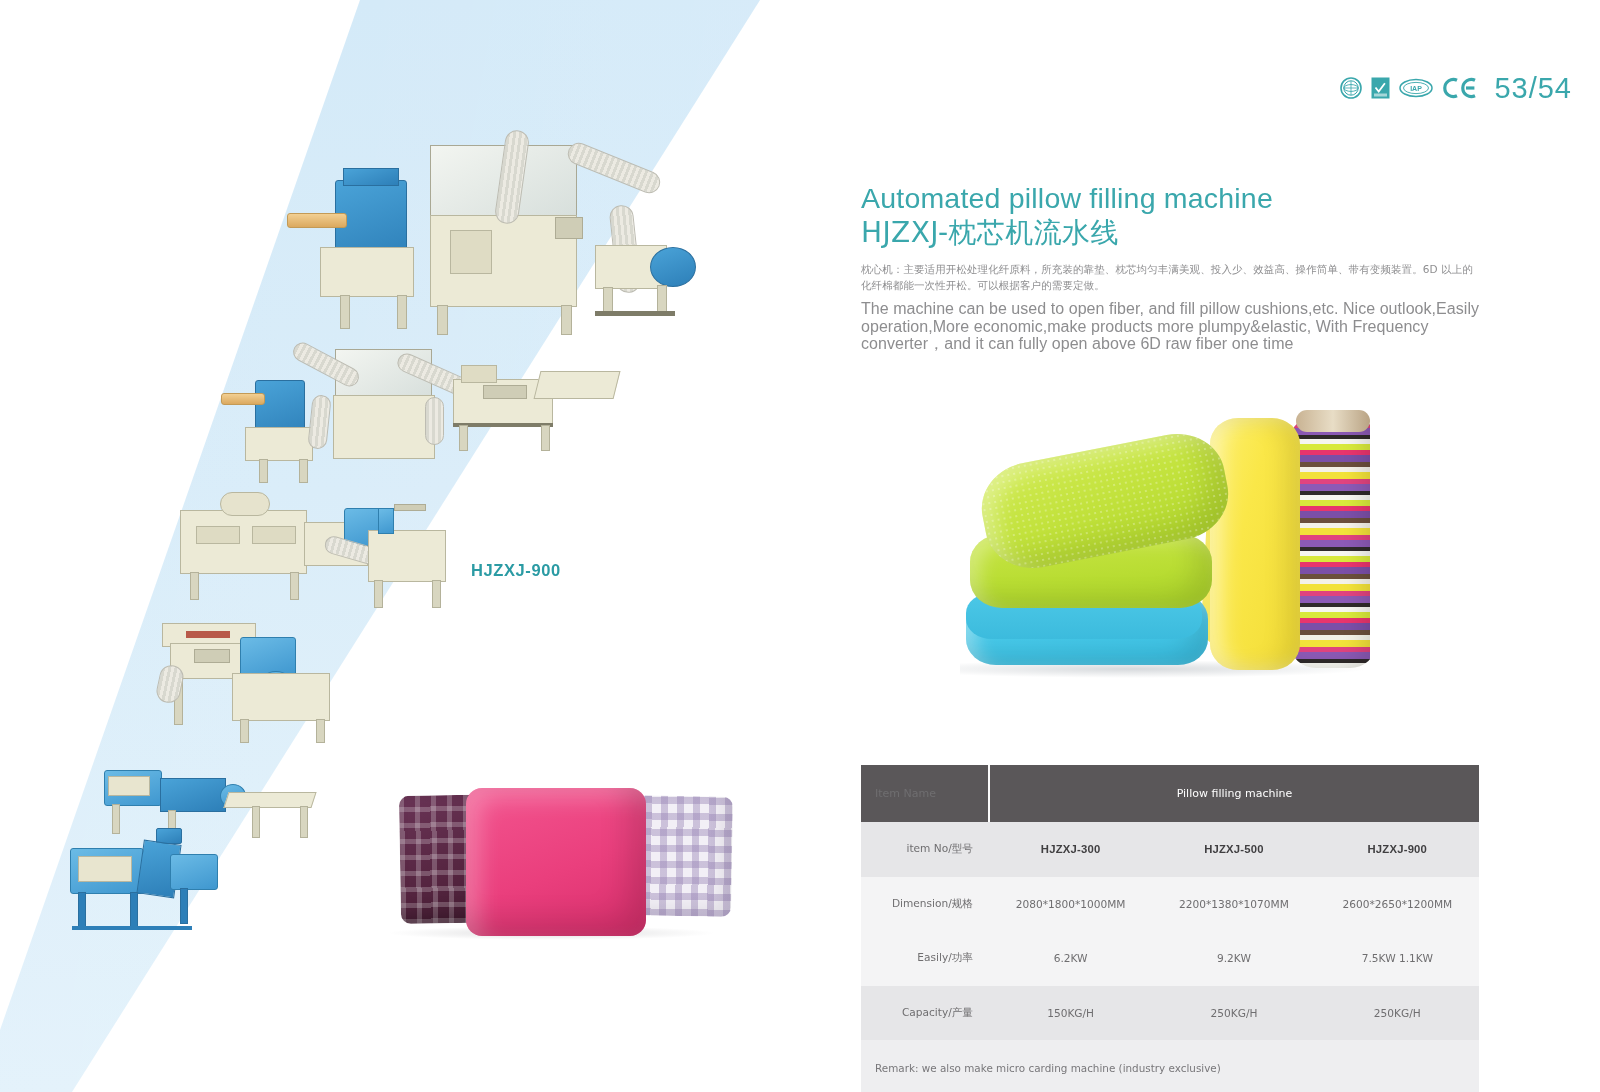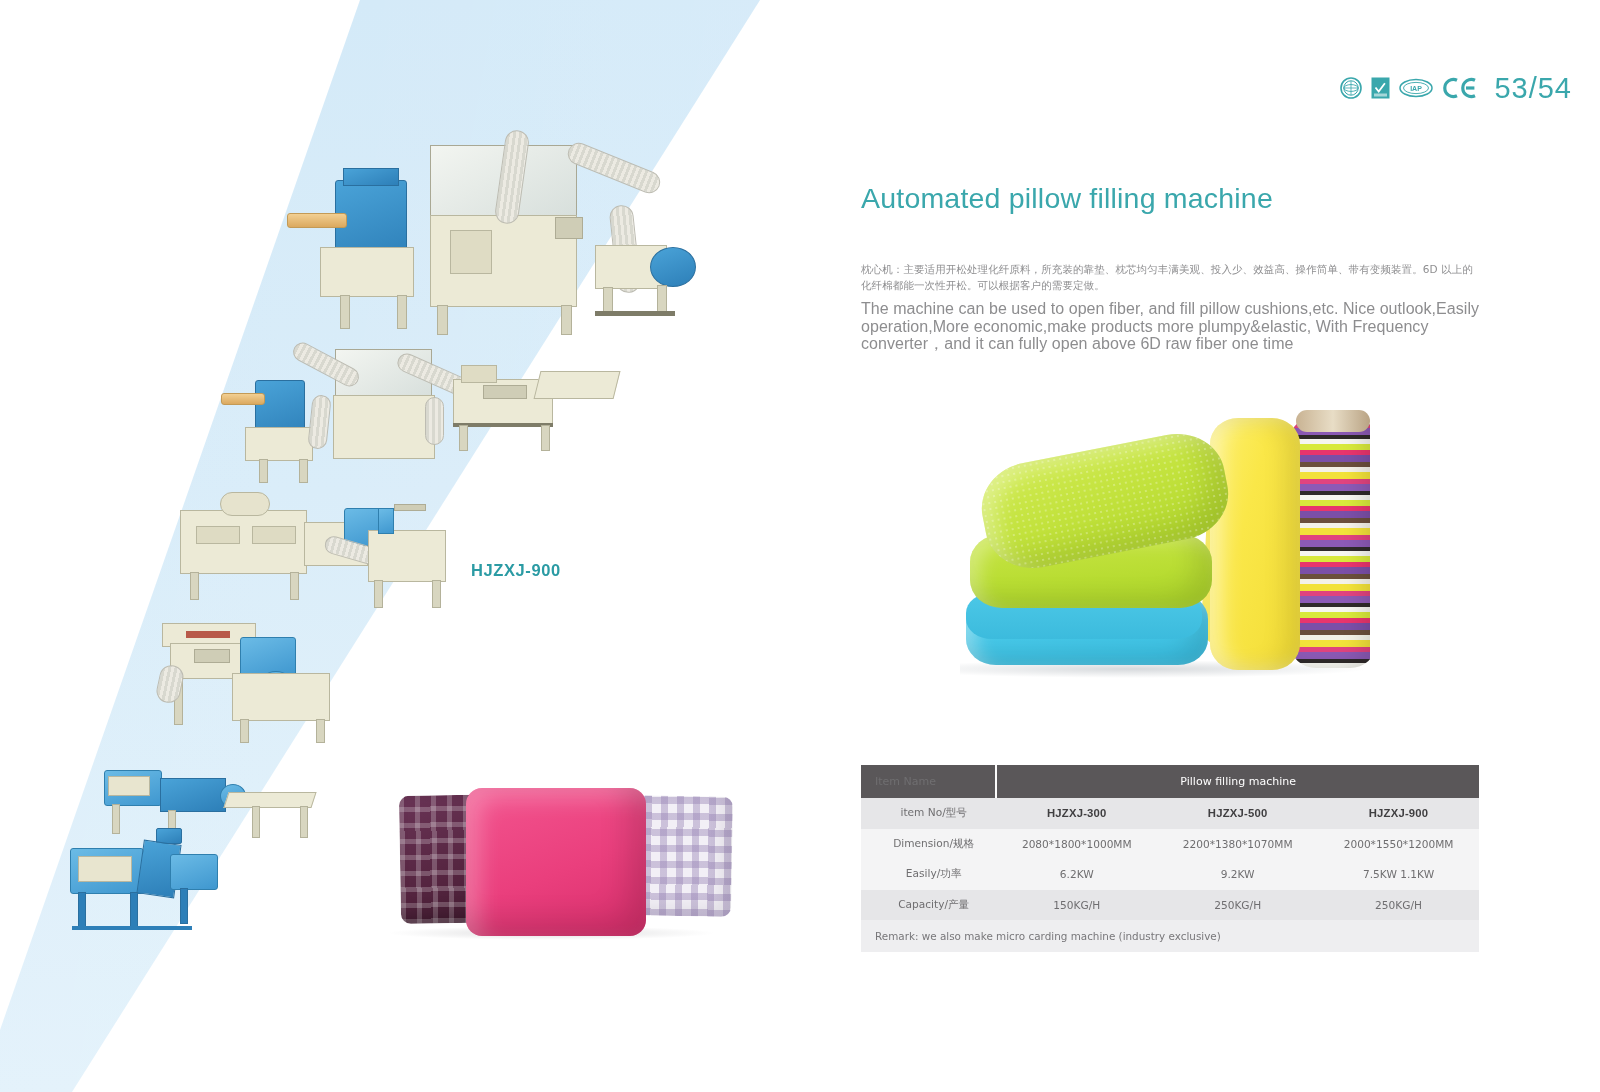--- a/index.html
+++ b/index.html
@@ -125,26 +125,26 @@
     overflow:hidden;transform:rotate(1deg);
     background:
       repeating-linear-gradient(90deg,rgba(150,130,180,.42) 0 7px,rgba(0,0,0,0) 7px 16px),
       repeating-linear-gradient(0deg,rgba(150,130,180,.42) 0 7px,rgba(0,0,0,0) 7px 16px),
       #f2eff6;
     box-shadow:inset -10px -8px 18px rgba(0,0,0,.08);}
 
   
   .spec{position:absolute;left:861px;top:765px;width:618px;border-collapse:collapse;}
   .spec td{
-    font-size:10.6px;color:#6f6e70;padding:4px;height:22.5px;text-align:center;
+    font-size:10.6px;color:#6f6e70;padding:16px;height:22.5px;text-align:center;
     font-family:"DejaVu Sans","Liberation Sans",sans-serif;
   }
   .spec .hdr td{background:#5a5759;color:#ffffff;font-size:11px;height:25px;}
   .spec .hdr td.first{text-align:left;padding-left:14px;border-right:2px solid #fbfbfb;}
-  .spec td.first{text-align:center;padding-left:14px;color:#6f6e70;}
+  .spec td.first{text-align:right;padding-left:14px;color:#6f6e70;}
   .row-a td{background:#e6e6e8;}
   .row-b td{background:#f4f4f5;}
   .spec td.model{font-weight:bold;color:#403f41;font-size:11.3px;
     font-family:"Liberation Sans",sans-serif;letter-spacing:.2px;}
   .remark td{background:#eeeef0;text-align:left;padding-left:14px;height:24px;color:#78777a;font-size:10.4px;}
 </style>
 </head>
 <body>
 
 <div class="page">
@@ -181,20 +181,21 @@
       <svg class="cert-ico" width="36" height="24" viewBox="0 0 36 24">
         <path d="M15 4.2A8.6 8.6 0 1 0 15 19.8" fill="none" stroke="#3aa7ac" stroke-width="3.2"></path>
         <path d="M33 4.2A8.6 8.6 0 1 0 33 19.8" fill="none" stroke="#3aa7ac" stroke-width="3.2"></path>
         <path d="M24 12h8.4" stroke="#3aa7ac" stroke-width="3.2"></path>
       </svg>
     </span>
   </div>
   <div class="pageno">53/54</div>
 
   <div class="title-en">Automated pillow filling machine</div>
+  <div class="title-cn">HJZXJ-枕芯机流水线</div>
 
   <div class="para-cn">枕心机：主要适用开松处理化纤原料，所充装的靠垫、枕芯均匀丰满美观、投入少、效益高、操作简单、带有变频装置。6D 以上的化纤棉都能一次性开松。可以根据客户的需要定做。</div>
   <div class="para-en">The machine can be used to open fiber, and fill pillow cushions,etc. Nice outlook,Easily operation,More economic,make products more plumpy&amp;elastic, With Frequency converter，and it can fully open above 6D raw fiber one time</div>
 
   <div class="photo-right">
     <div class="pw-shadow"></div>
     <div class="pill p-stripe"></div>
     <div class="p-stripe-cap"></div>
     <div class="pill p-yellow-back"></div>
     <div class="pill p-yellow"></div>
@@ -326,21 +327,21 @@
         <td class="first">item No/型号</td>
         <td class="model">HJZXJ-300</td>
         <td class="model">HJZXJ-500</td>
         <td class="model">HJZXJ-900</td>
       </tr>
 
       <tr class="row-b">
         <td class="first">Dimension/规格</td>
         <td>2080*1800*1000MM</td>
         <td>2200*1380*1070MM</td>
-        <td>2000*1550*1200MM</td>
+        <td>2600*2650*1200MM</td>
       </tr>
 
 
       <tr class="row-b">
         <td class="first">Easily/功率</td>
         <td>6.2KW</td>
         <td>9.2KW</td>
         <td>7.5KW  1.1KW</td>
       </tr>
 

